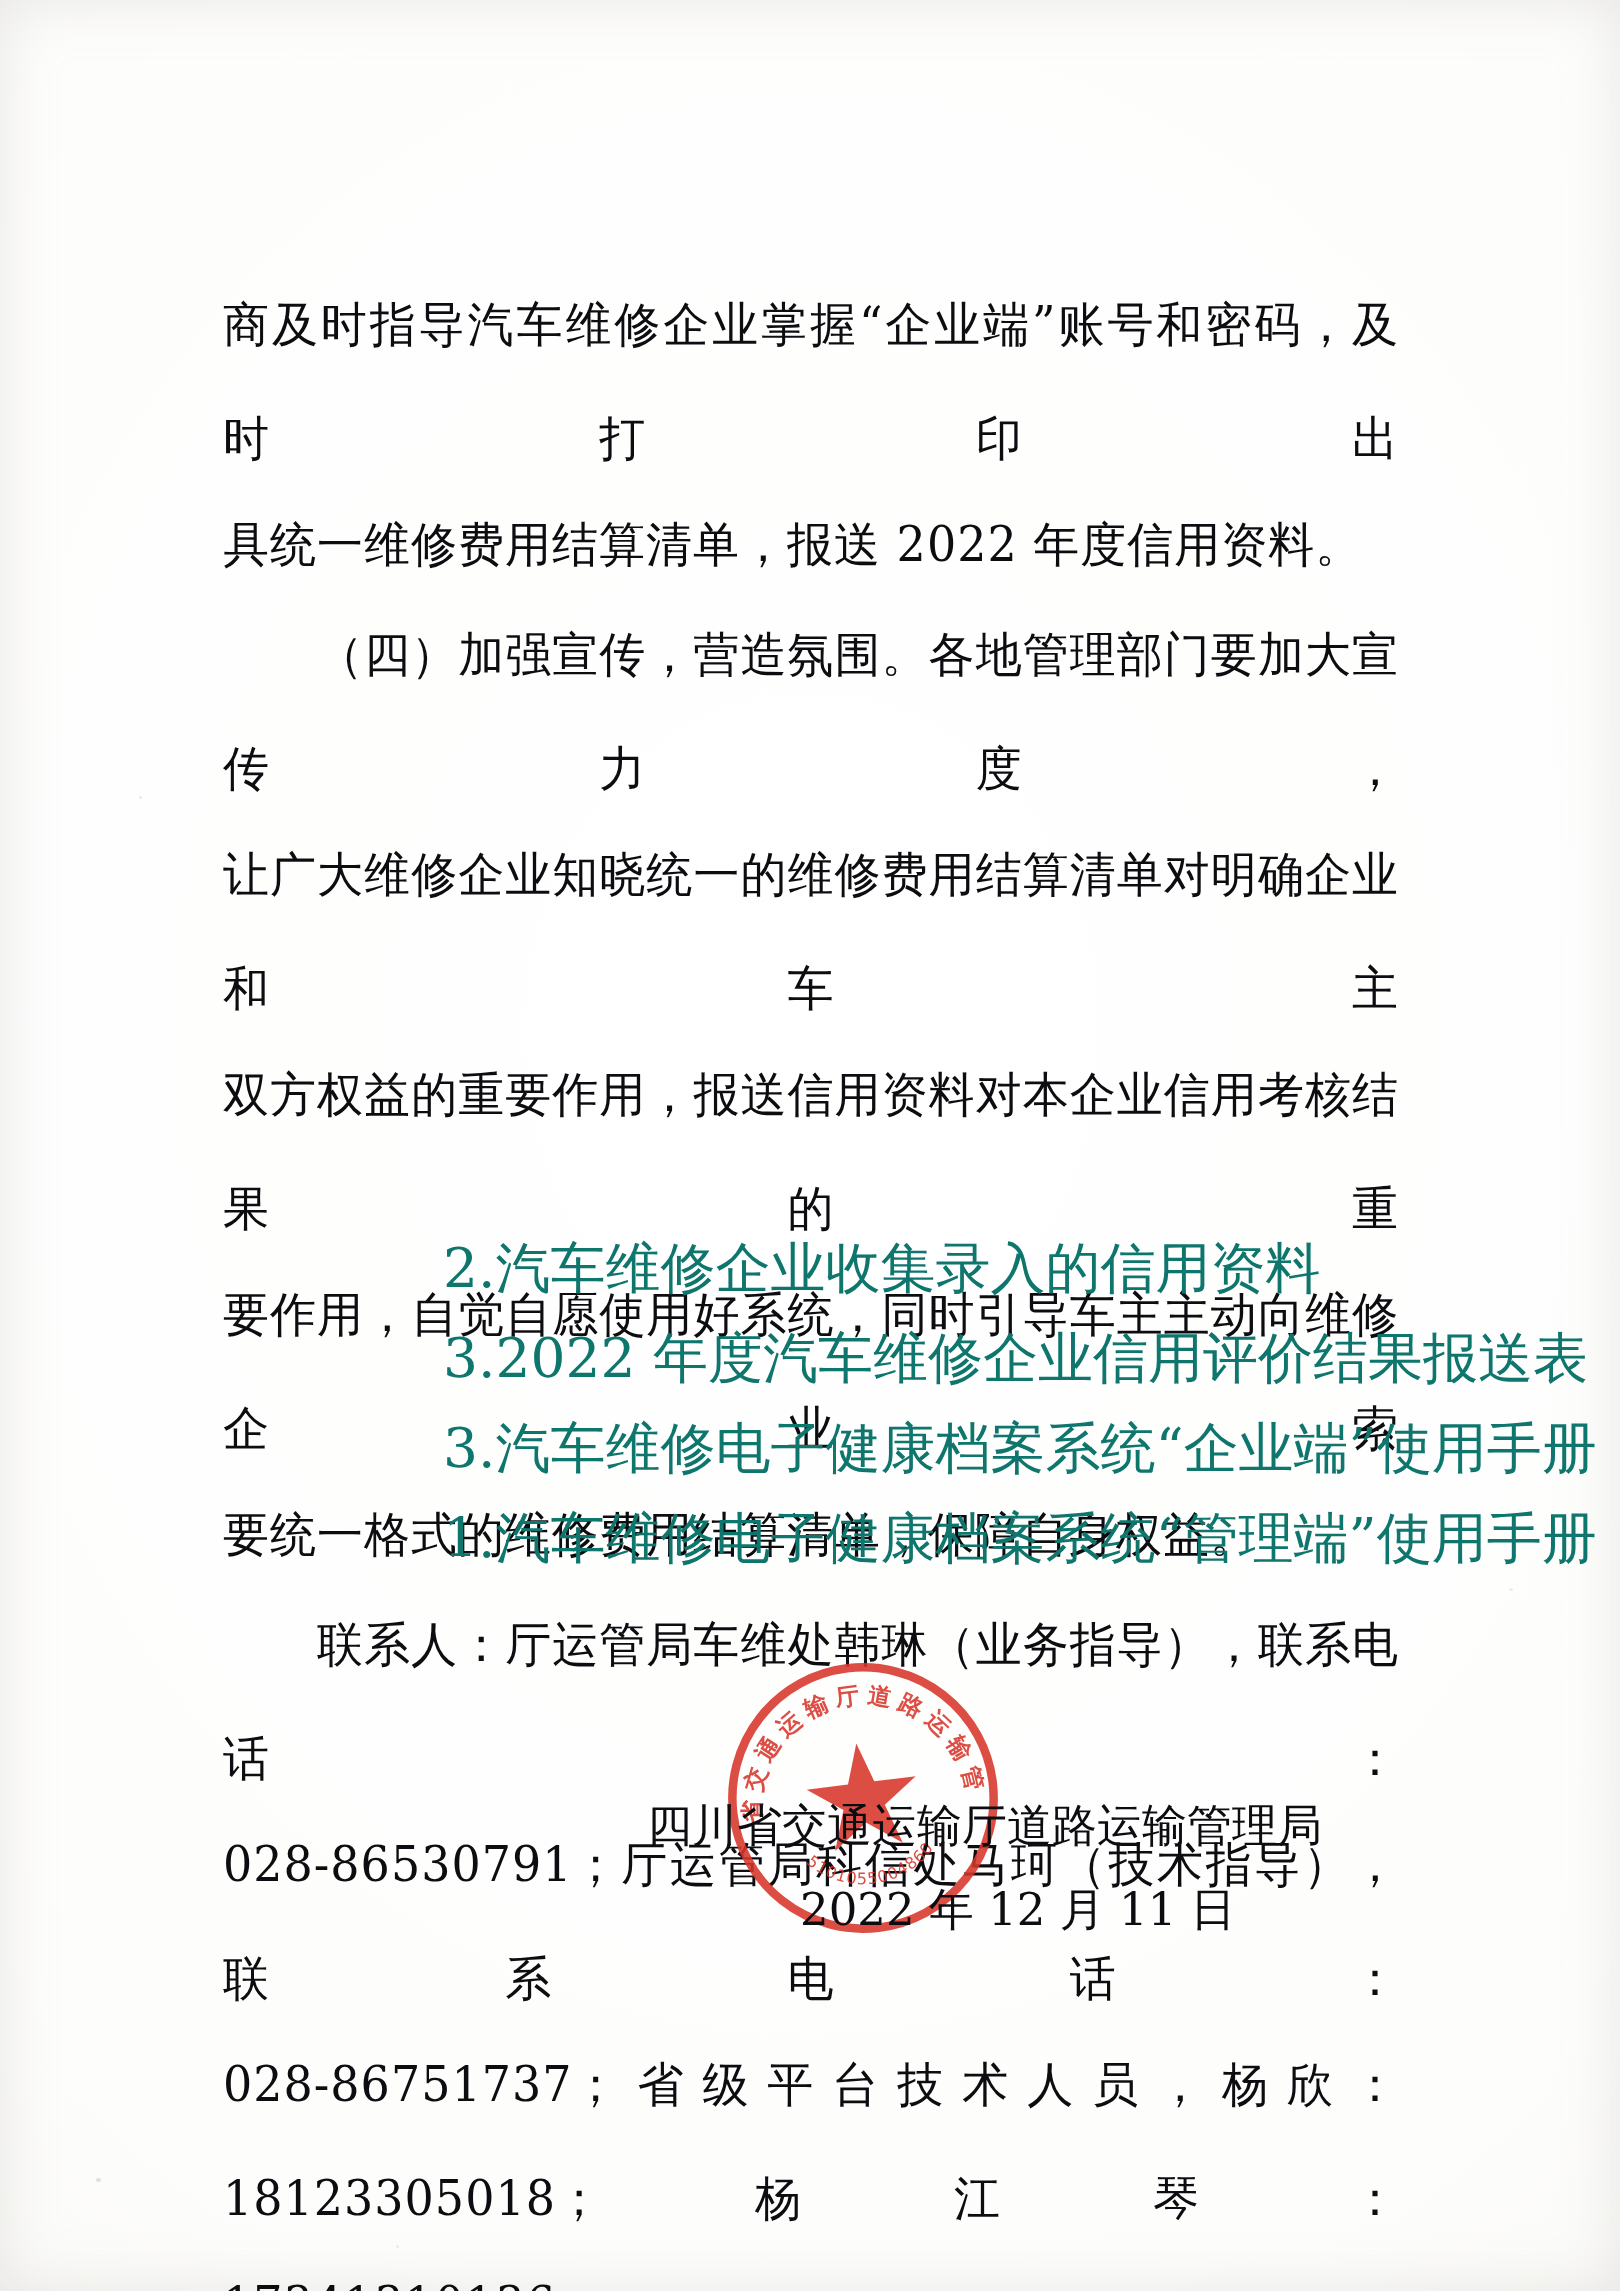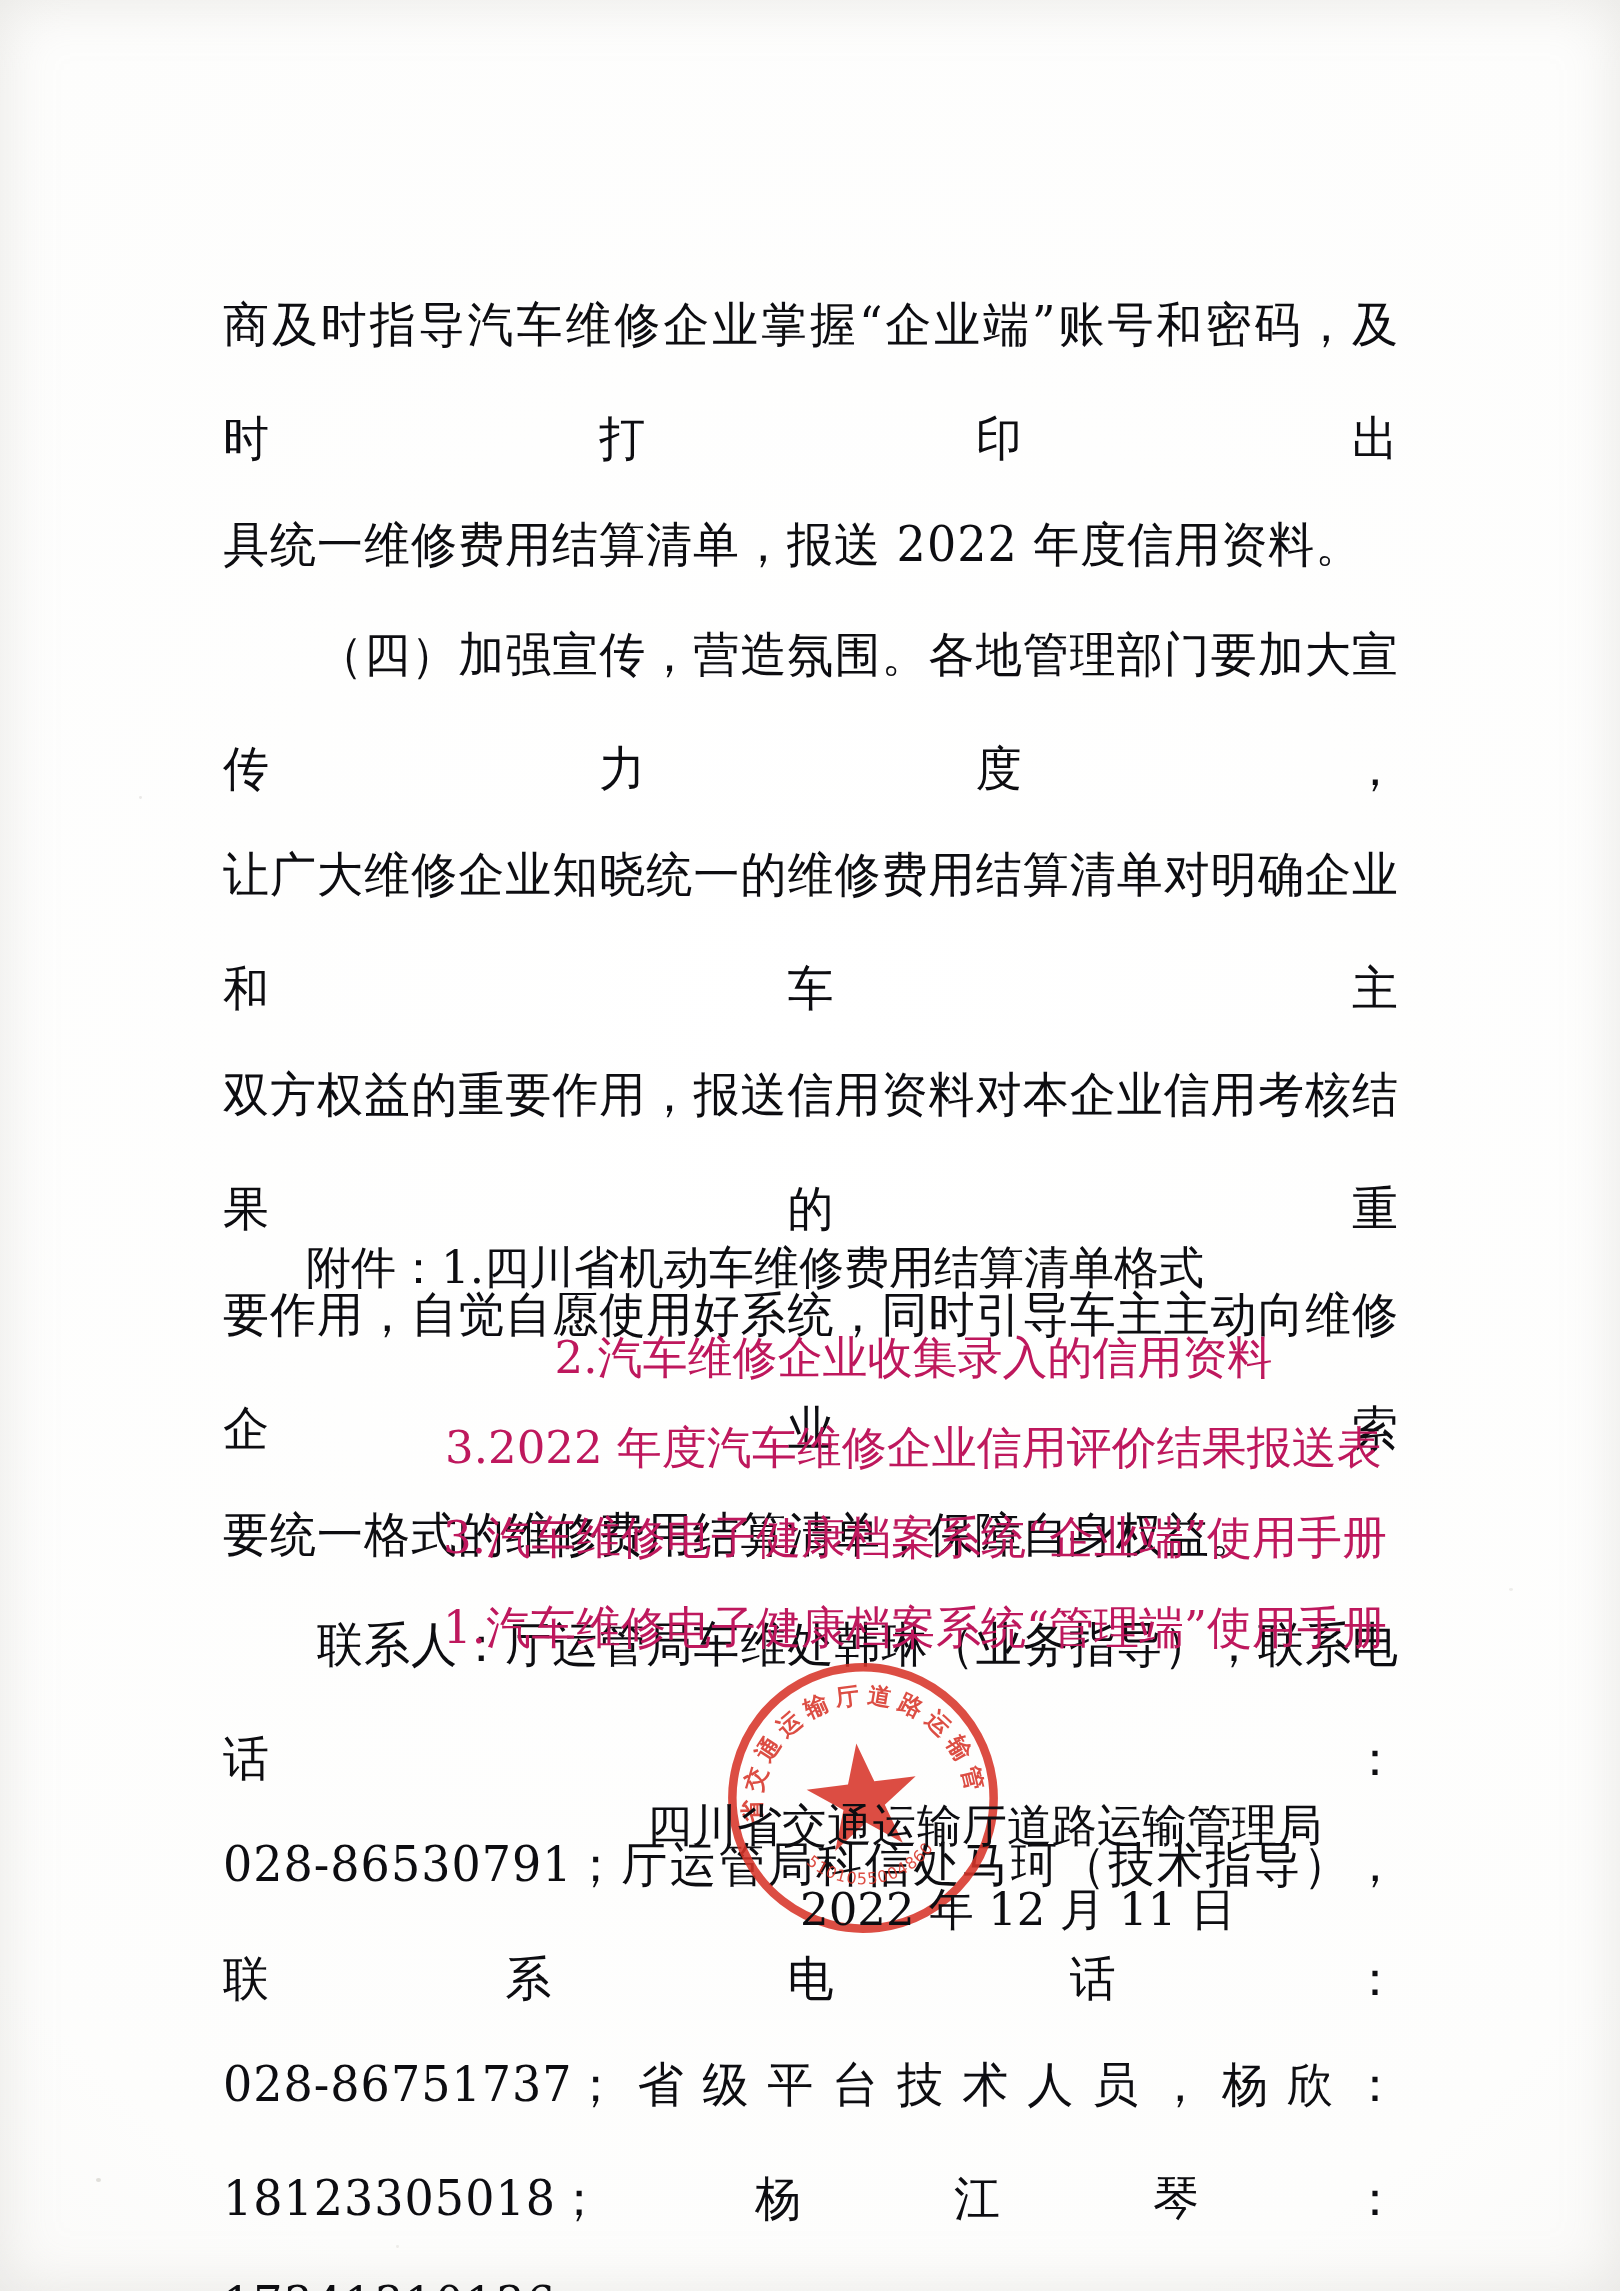--- a/index.html
+++ b/index.html
@@ -76,26 +76,25 @@
     top: 1223px;
     width: 1078px;
   }
   .attach-head {
     font-size: 45px;
     line-height: 90px;
     color: #0d0d11;
     white-space: pre;
   }
   .attach-item {
-    font-size: 45px;
+    font-size: 55px;
     line-height: 90px;
-    color: #be185d;
+    color: #0f766e;
     white-space: pre;
     padding-left: 137px;
-    text-align: center;
   }
 
   
   .sign-block {
     position: absolute;
     left: 647px;
     top: 1784px;
     width: 686px;
     text-align: left;
   }
@@ -156,21 +155,20 @@
     <div class="line justify">要作用，自觉自愿使用好系统，同时引导车主主动向维修企业索</div>
     <div class="line justify last">要统一格式的维修费用结算清单，保障自身权益。</div>
 
     <div class="line justify indent">联系人：厅运管局车维处韩琳（业务指导），联系电话：</div>
     <div class="line justify">028-86530791；厅运管局科信处马珂（技术指导），联系电话：</div>
     <div class="line justify">028-86751737；省级平台技术人员，杨欣：18123305018；杨江琴：</div>
     <div class="line justify last">17341310136。</div>
   </div>
 
   <div class="attach-block">
-    <div class="attach-head"><span>附件：</span><span>1.四川省机动车维修费用结算清单格式</span></div>
     <div class="attach-item">2.汽车维修企业收集录入的信用资料</div>
     <div class="attach-item">3.2022 年度汽车维修企业信用评价结果报送表</div>
     <div class="attach-item">3.汽车维修电子健康档案系统“企业端”使用手册</div>
     <div class="attach-item">1.汽车维修电子健康档案系统“管理端”使用手册</div>
   </div>
 
   <div class="seal">
     <svg viewBox="0 0 300 300" xmlns="http://www.w3.org/2000/svg">
       <defs>
         <path id="arcTop" d="M 40 160 A 110 110 0 0 1 260 160"></path>

